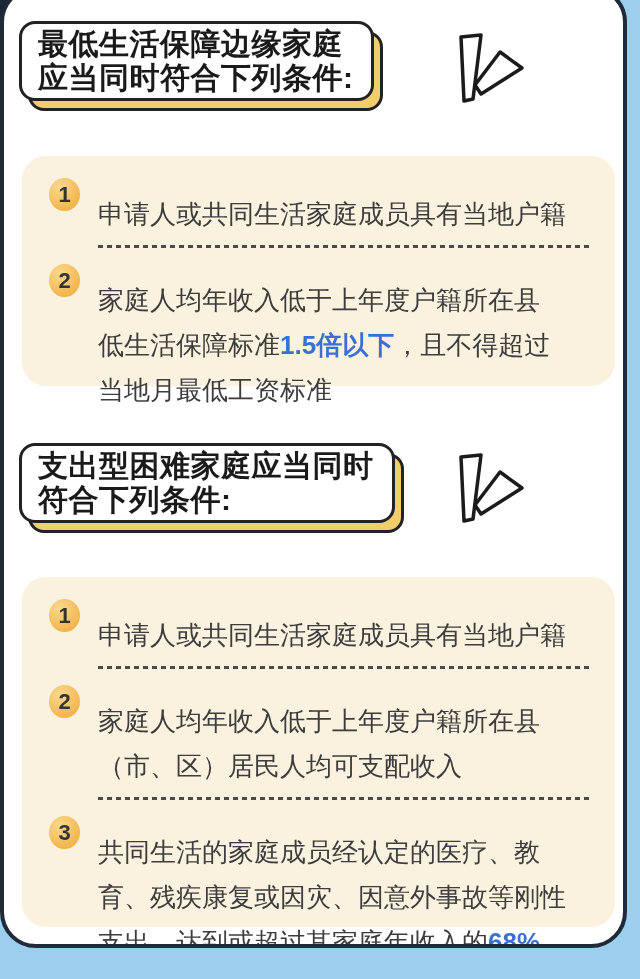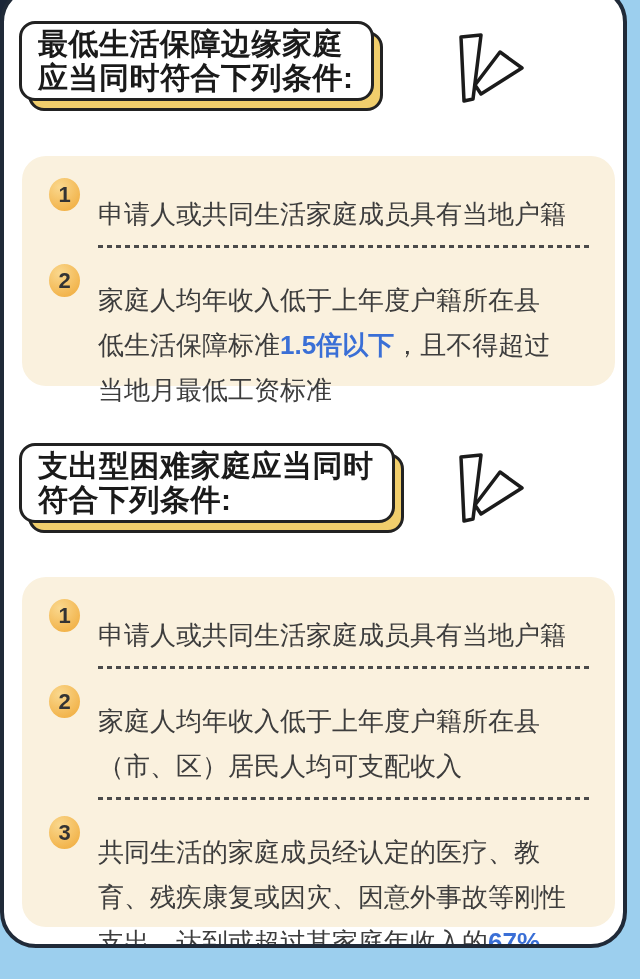--- a/index.html
+++ b/index.html
@@ -144,18 +144,18 @@
         <div class="item">
     <div class="badge">2</div>
     <div class="itext"><span>家庭人均年收入低于上年度户籍所在县
 （市、区）居民人均可支配收入</span></div>
   </div>
         <div class="dash"></div>
         <div class="item">
     <div class="badge">3</div>
     <div class="itext"><span>共同生活的家庭成员经认定的医疗、教
 育、残疾康复或因灾、因意外事故等刚性
-支出，达到或超过其家庭年收入的</span><span class="hl">67%</span></div>
+支出，达到或超过其家庭年收入的</span><span class="hl">68%</span></div>
   </div>
       </div>
   </div>
 
 </div>
 
 </body></html>

